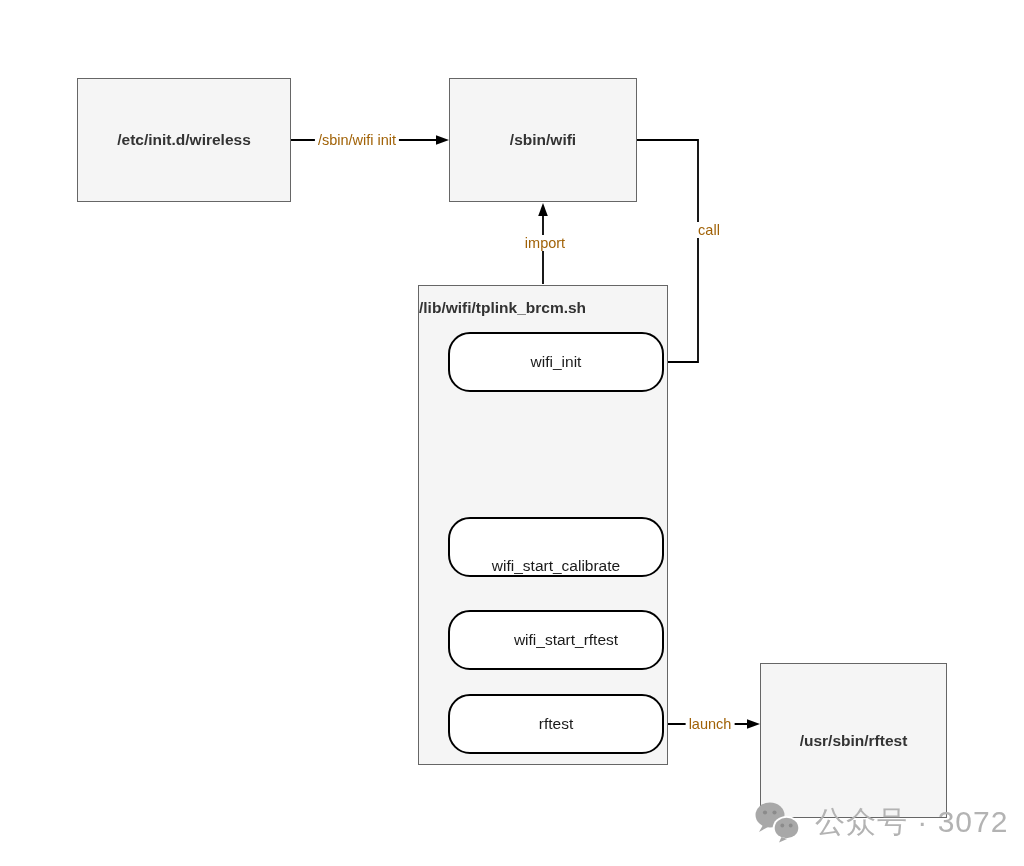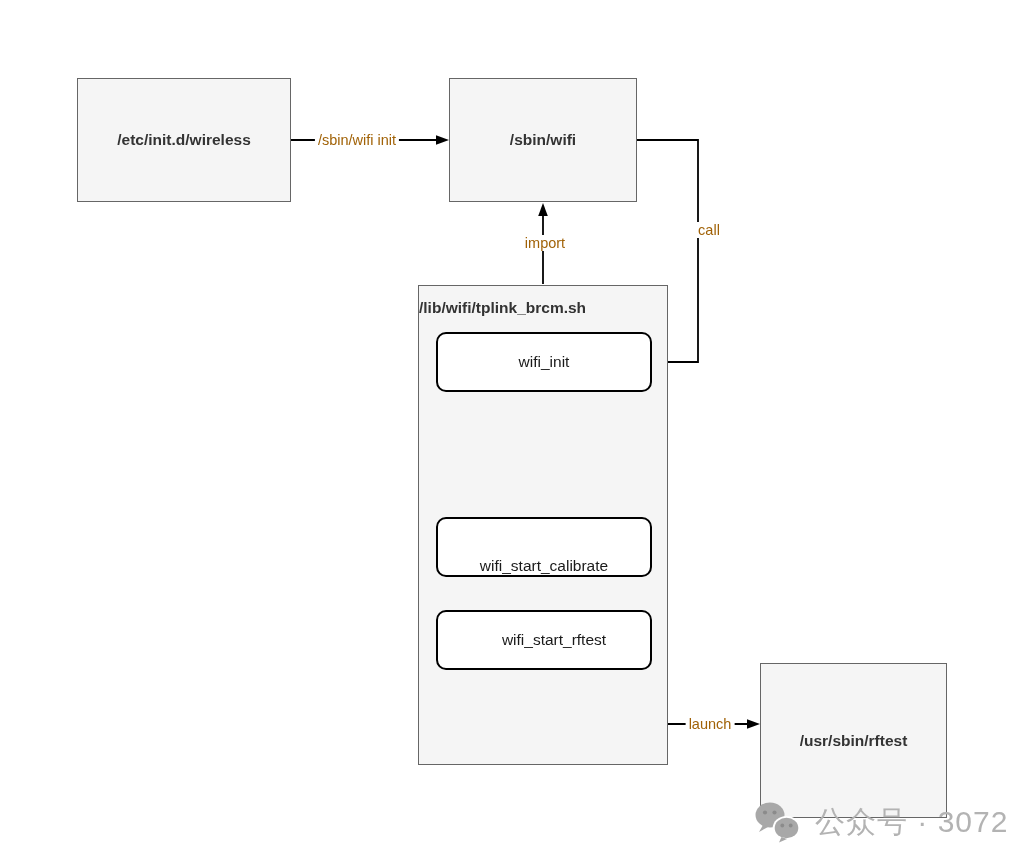--- a/index.html
+++ b/index.html
@@ -54,26 +54,26 @@
   .group-title {
     margin-top: 13px;
     text-align: left;
     font-weight: bold;
     font-size: 15.5px;
     color: var(--node-text, #333333);
   }
   .fn {
     position: absolute;
     box-sizing: border-box;
-    left: 436px;
+    left: 448px;
     width: 216px;
     height: 60px;
     background: var(--inner-fill, #ffffff);
     border: 2px solid var(--inner-border, #000000);
-    border-radius: 10px;
+    border-radius: 22px;
     display: flex;
     align-items: center;
     justify-content: center;
   }
   .fn span {
     font-size: 15.5px;
     color: #1a1a1a;
   }
   .edge-label {
     position: absolute;
@@ -167,20 +167,23 @@
   </div>
 
   <div class="fn" style="top:332px;">
     <span>wifi_init</span>
   </div>
   <div class="fn" style="top:517px;align-items:flex-end;">
     <span>wifi_start_calibrate</span>
   </div>
   <div class="fn" style="top:610px;padding-left:20px;">
     <span>wifi_start_rftest</span>
+  </div>
+  <div class="fn" style="top:694px;">
+    <span>rftest</span>
   </div>
 
   <div class="edge-label" style="left:357px; top:140px;">/sbin/wifi init</div>
   <div class="edge-label" style="left:697px; top:230px;margin-left:12px;">call</div>
   <div class="edge-label" style="left:545px; top:243px;">import</div>
   <div class="edge-label" style="left:710px; top:724px;">launch</div>
 
   <div class="watermark">
     <svg class="wm-icon" width="48" height="42" viewBox="0 0 48 42">
       <ellipse class="bubble" cx="16" cy="14" rx="14.5" ry="12.5"></ellipse>

